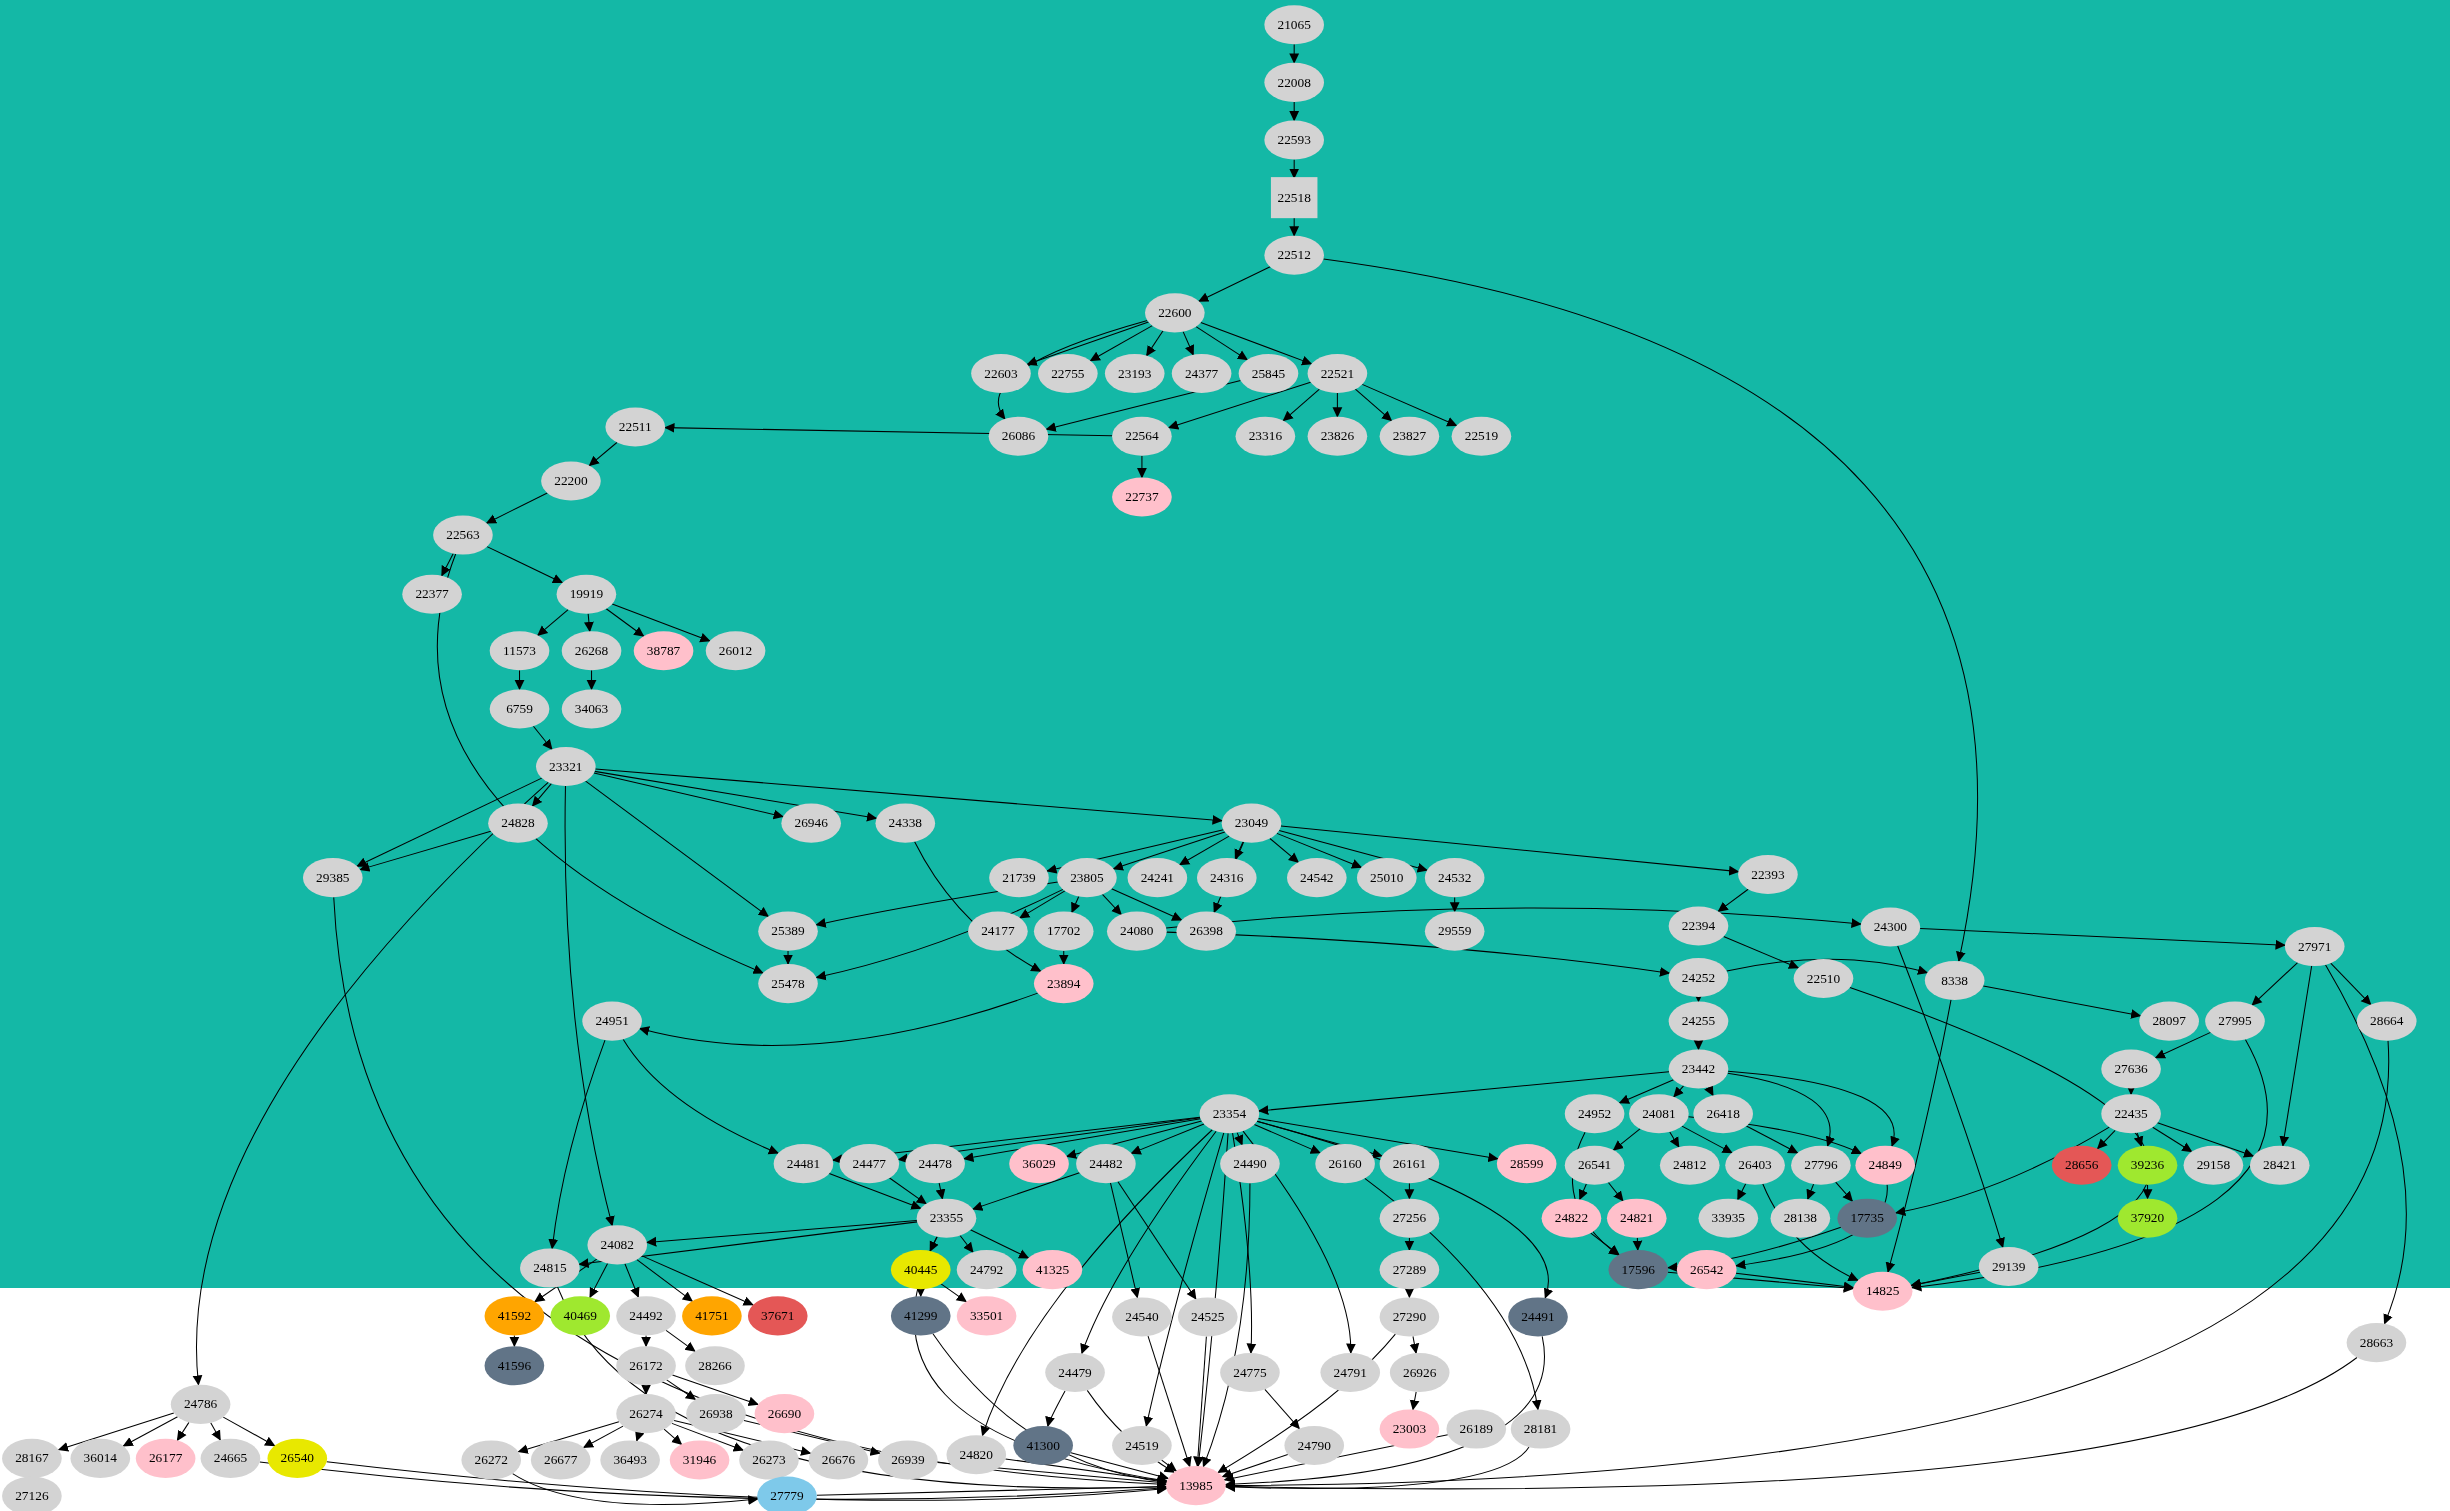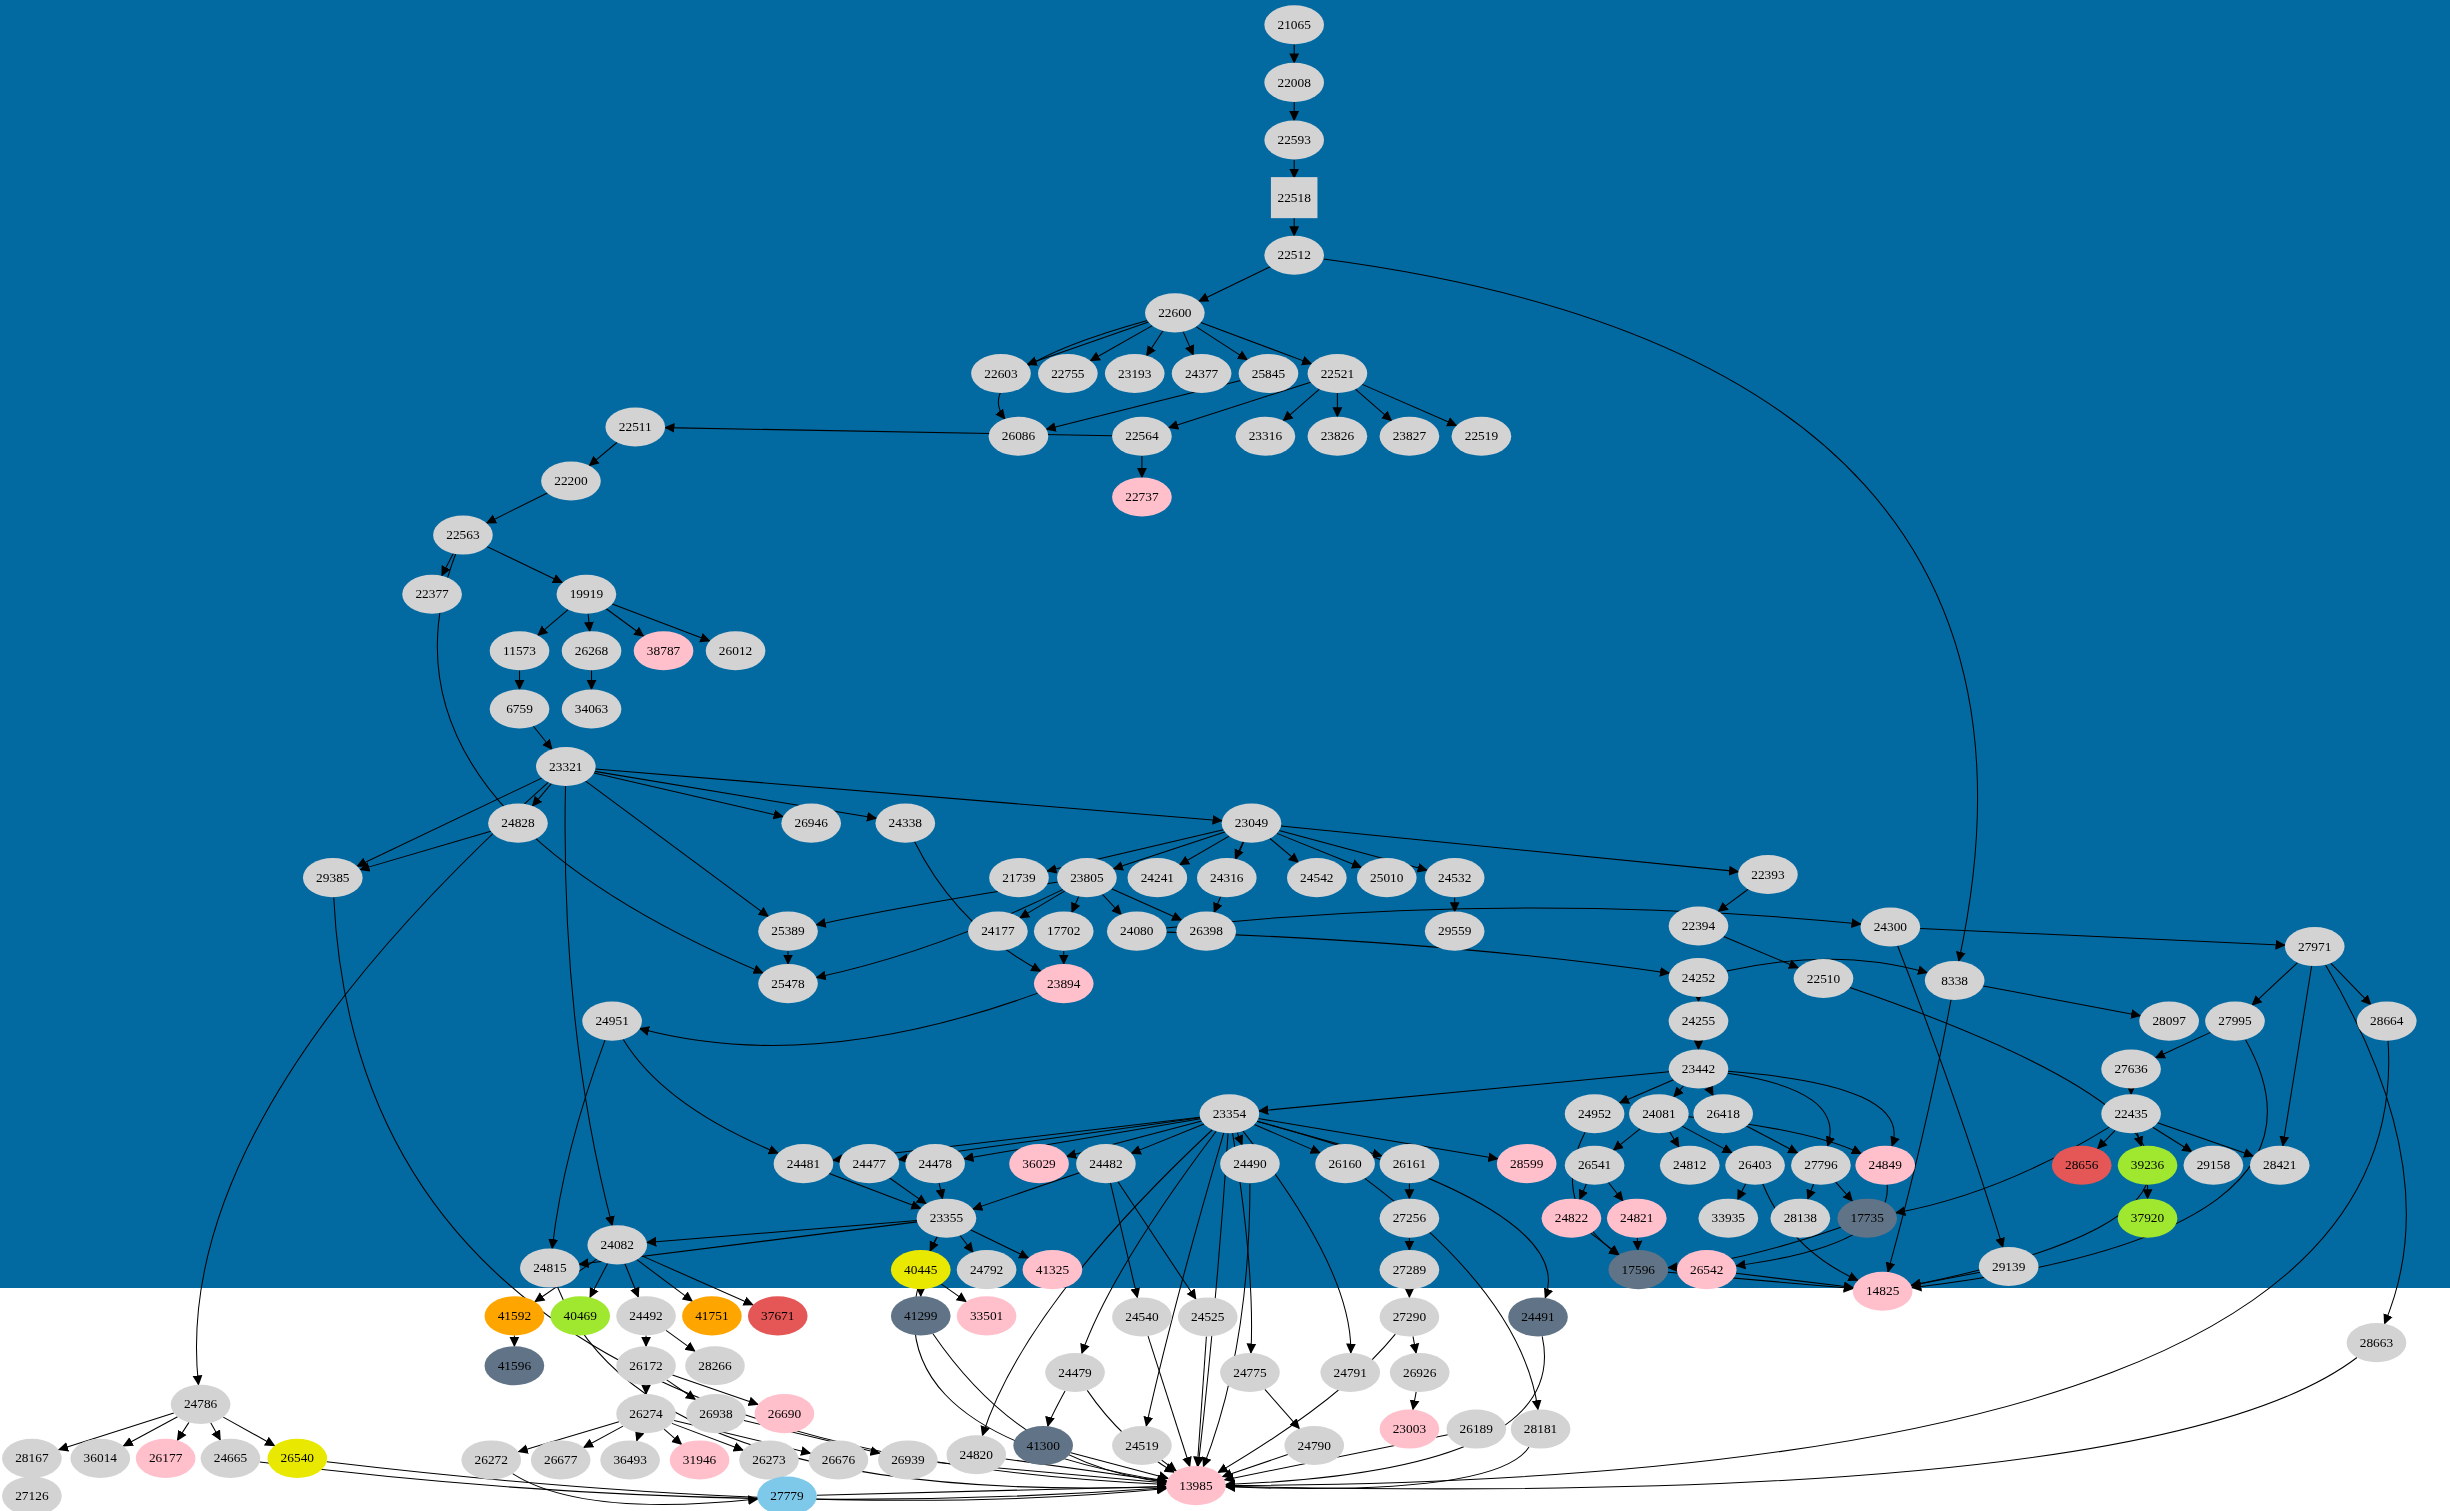--- a/index.html
+++ b/index.html
@@ -1,17 +1,17 @@
 <!DOCTYPE html>
 <html style="font-size:8.2px"><head>
 <meta charset="utf-8">
 <style>
   html,body{margin:0;padding:0;background:#ffffff;}
   body{width:2450px;height:1512px;overflow:hidden;font-family:"Liberation Serif", serif;}
-  .stage{position:relative;width:2450px;height:1288px;background:#0369a1;}
+  .stage{position:relative;width:2450px;height:1288px;background:#14b8a6;}
   svg{position:absolute;left:0;top:0;}
   .edge path{fill:none;stroke:#000;stroke-width:2px;}
   .node text{font-family:"Liberation Serif", serif;font-size:26px;fill:#000;text-anchor:middle;dominant-baseline:middle;}
 </style>
 </head>
 <body>
 
 <div class="stage">
   <svg id="graph-svg" width="2450" height="1512" viewBox="0 0 4763 2939" xmlns="http://www.w3.org/2000/svg">
     <defs>

